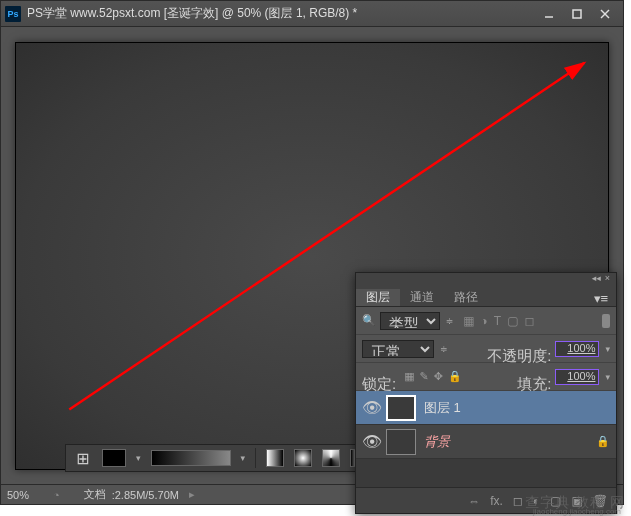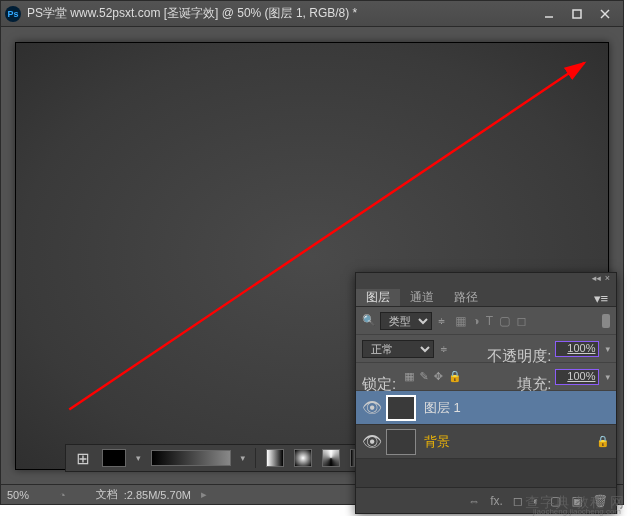--- a/index.html
+++ b/index.html
@@ -1,63 +1,63 @@
 <!DOCTYPE html>
 <html><head>
 <meta charset="utf-8">
 <style>
 * { margin: 0; padding: 0; box-sizing: border-box; font-family: "Microsoft YaHei", sans-serif; }
 body { background: #fff; width: 631px; height: 516px; position: relative; overflow: hidden; }
 .window { position: absolute; top: 0; left: 0; width: 624px; height: 505px; background: #535353; border: 1px solid #2a2a2a; }
 .titlebar { height: 26px; background: linear-gradient(#535353,#4a4a4a); display: flex; align-items: center; justify-content: space-between; padding: 0 4px; color: #ddd; font-size: 12px; border-bottom: 1px solid #2a2a2a; }
 .title-left { display: flex; align-items: center; gap: 6px; }
-.ps-icon { width: 16px; height: 16px; background: #001e36; color: #31a8ff; font-size: 9px; font-weight: bold; display: flex; align-items: center; justify-content: center; border-radius: 8px; }
+.ps-icon { width: 16px; height: 16px; background: #001e36; color: #31a8ff; font-size: 9px; font-weight: bold; display: flex; align-items: center; justify-content: center; border-radius: 1px; }
 .win-controls { display: flex; gap: 0; }
 .win-btn { width: 28px; height: 20px; display: flex; align-items: center; justify-content: center; color: #ddd; cursor: pointer; }
 .win-btn svg { width: 12px; height: 12px; }
 .canvas-area { position: absolute; top: 27px; left: 0; right: 0; bottom: 20px; background: #535353; padding: 14px; }
 .canvas { width: 100%; height: 100%; background: radial-gradient(ellipse at center, #4a4a4a 0%, #3a3a3a 70%, #2f2f2f 100%); border: 1px solid #000; box-shadow: 0 0 8px rgba(0,0,0,0.5); position: relative; }
 .arrow { position: absolute; top: 0; left: 0; width: 100%; height: 100%; pointer-events: none; }
 .gradient-toolbar { position: absolute; bottom: 32px; left: 64px; height: 28px; background: #3f3f3f; border: 1px solid #222; display: flex; align-items: center; padding: 0 8px; gap: 10px; }
 .tool-icon { width: 18px; height: 18px; display: flex; align-items: center; justify-content: center; color: #ccc; }
 .color-swatch { width: 24px; height: 18px; background: #000; border: 1px solid #666; }
 .gradient-preview { width: 80px; height: 16px; background: linear-gradient(to right, #000, #888); border: 1px solid #666; }
 .divider { width: 1px; height: 20px; background: #2a2a2a; }
 .grad-type { width: 18px; height: 18px; border: 1px solid #666; }
 .gt1 { background: linear-gradient(to right,#fff,#000); }
 .gt2 { background: radial-gradient(#fff,#000); }
 .gt3 { background: conic-gradient(#fff,#000,#fff); }
 .gt4 { background: linear-gradient(to right,#000,#fff,#000); }
 .gt5 { background: linear-gradient(#fff,#000); }
-.statusbar { position: absolute; bottom: 0; left: 0; right: 0; height: 20px; background: #535353; border-top: 1px solid #2a2a2a; display: flex; align-items: center; color: #ccc; font-size: 11px; padding: 0 6px; gap: 30px; }
+.statusbar { position: absolute; bottom: 0; left: 0; right: 0; height: 20px; background: #535353; border-top: 1px solid #2a2a2a; display: flex; align-items: center; color: #ccc; font-size: 11px; padding: 0 6px; gap: 24px; }
 .status-item { display: flex; align-items: center; gap: 6px; }
 .panel { position: absolute; top: 272px; left: 355px; width: 262px; background: #535353; border: 1px solid #222; box-shadow: 0 2px 10px rgba(0,0,0,0.6); }
 .panel-handle { height: 10px; background: #424242; display: flex; justify-content: flex-end; align-items: center; padding-right: 6px; gap: 4px; }
 .handle-icon { color: #aaa; font-size: 9px; }
 .panel-tabs { height: 24px; background: #424242; display: flex; align-items: flex-end; border-bottom: 1px solid #2a2a2a; }
 .tab { padding: 0 10px; font-size: 12px; color: #aaa; cursor: pointer; }
 .tab.active { background: #535353; color: #ddd; }
 .tab-menu { margin-left: auto; padding: 0 8px; color: #ccc; font-size: 13px; cursor: pointer; }
 .panel-row { height: 28px; display: flex; align-items: center; padding: 0 6px; gap: 4px; border-bottom: 1px solid #424242; font-size: 12px; color: #ccc; }
-.filter-select { background: #3a3a3a; border: 1px solid #222; color: #ccc; font-size: 11px; padding: 1px 4px; height: 18px; }
+.filter-select { background: #3a3a3a; border: 1px solid #222; color: #ccc; font-size: 15px; padding: 1px 4px; height: 18px; }
 .filter-icons { display: flex; gap: 6px; margin-left: 6px; }
 .filter-icons span { color: #888; font-size: 12px; cursor: pointer; }
 .row-label { font-size: 15px; margin-top: 16px; }
 .pct-input { background: #3a3a3a; border: 1px solid #8b5cf6; color: #ccc; font-size: 11px; width: 44px; height: 16px; padding: 0 3px; text-align: right; text-decoration: underline; }
 .dd { color: #aaa; font-size: 9px; margin-left: 2px; }
 .lock-icons { display: flex; gap: 5px; margin-left: 4px; }
 .lock-icons span { color: #999; font-size: 11px; }
 .layer-list { background: #454545; }
 .layer-item { height: 34px; display: flex; align-items: center; padding: 0 6px; gap: 8px; border-bottom: 1px solid #333; }
 .layer-item.active { background: #5a7aa0; }
 .eye { width: 16px; color: #ccc; text-align: center; cursor: pointer; }
 .layer-thumb { width: 30px; height: 26px; background: #3a3a3a; border: 1px solid #888; }
 .layer-item.active .layer-thumb { border: 2px solid #fff; }
 .layer-name { color: #ddd; font-size: 13px; flex: 1; }
-.layer-item:not(.active) .layer-name { color: #eab308; }
+.layer-item:not(.active) .layer-name { font-style: italic; color: #fca5a5; }
 .layer-lock { color: #aaa; font-size: 11px; }
 .panel-footer { height: 26px; background: #424242; display: flex; align-items: center; justify-content: flex-end; gap: 10px; padding: 0 8px; border-top: 1px solid #2a2a2a; }
 .footer-icon { color: #999; font-size: 12px; cursor: pointer; }
 .watermark { position: absolute; bottom: 4px; right: 6px; color: rgba(100,100,100,0.8); font-size: 14px; letter-spacing: 1px; }
 .watermark-sub { position: absolute; bottom: 0px; right: 10px; color: rgba(120,120,120,0.6); font-size: 8px; }
 </style>
 </head>
 <body>
 
 <div class="window">

